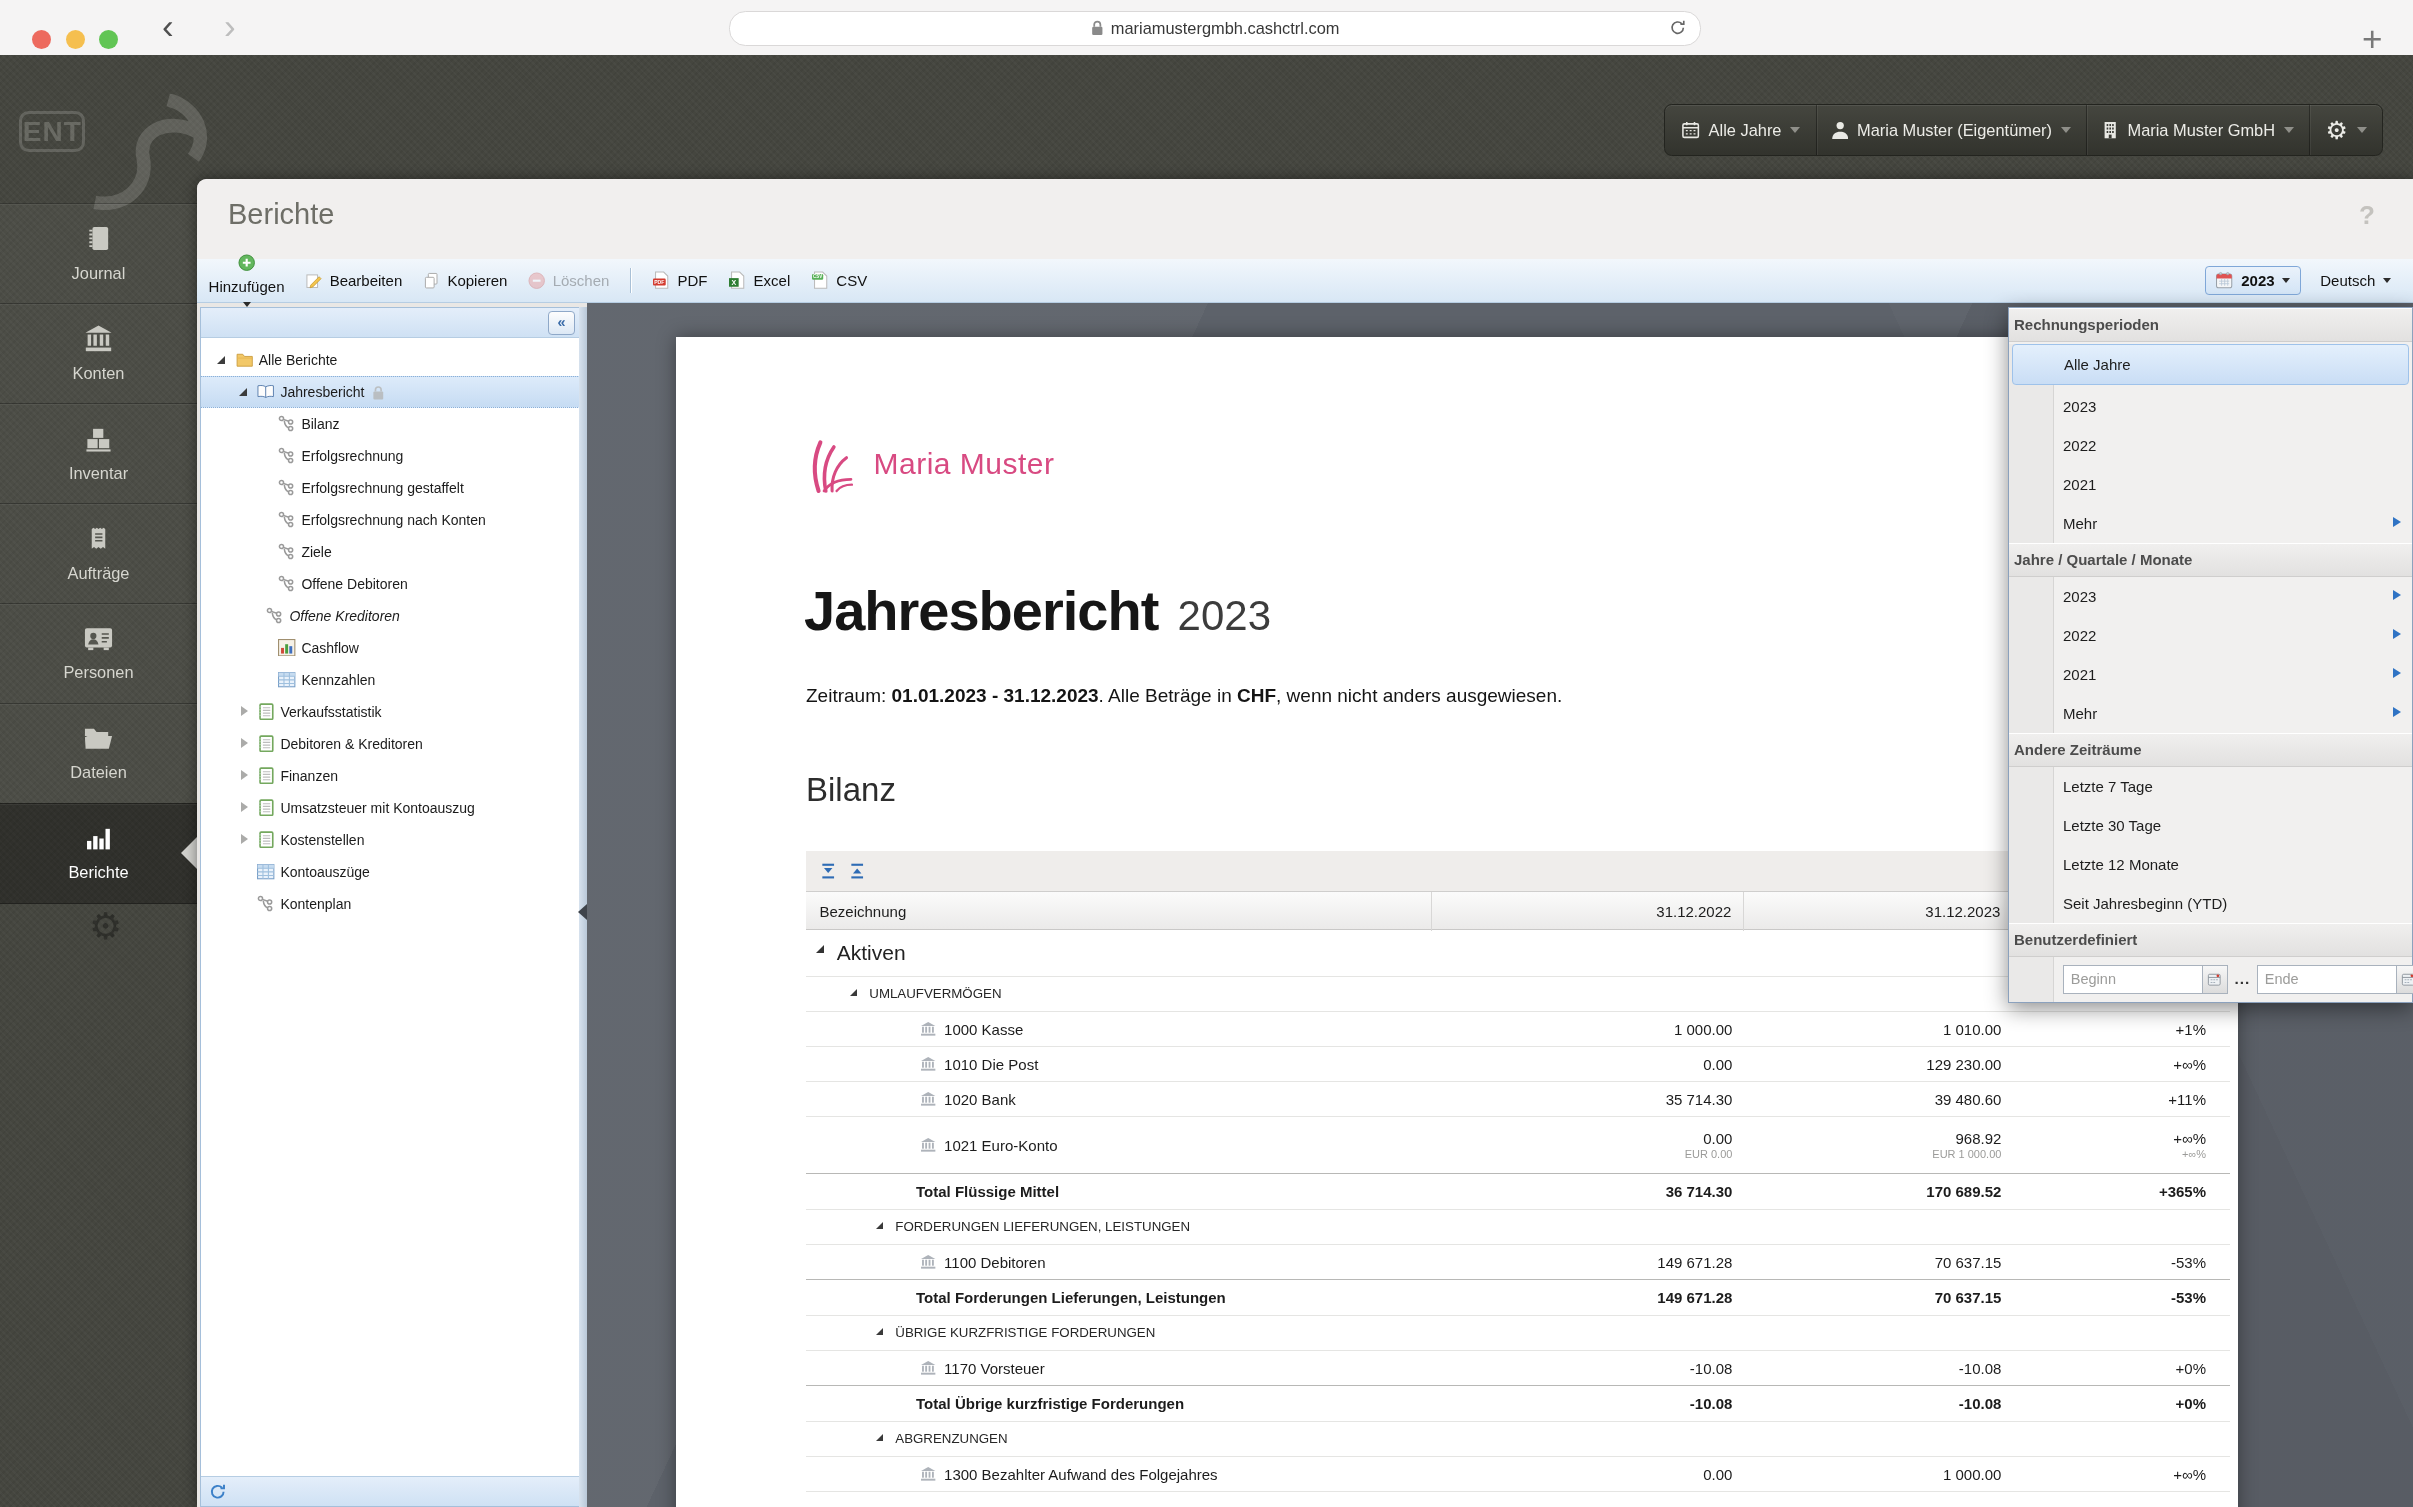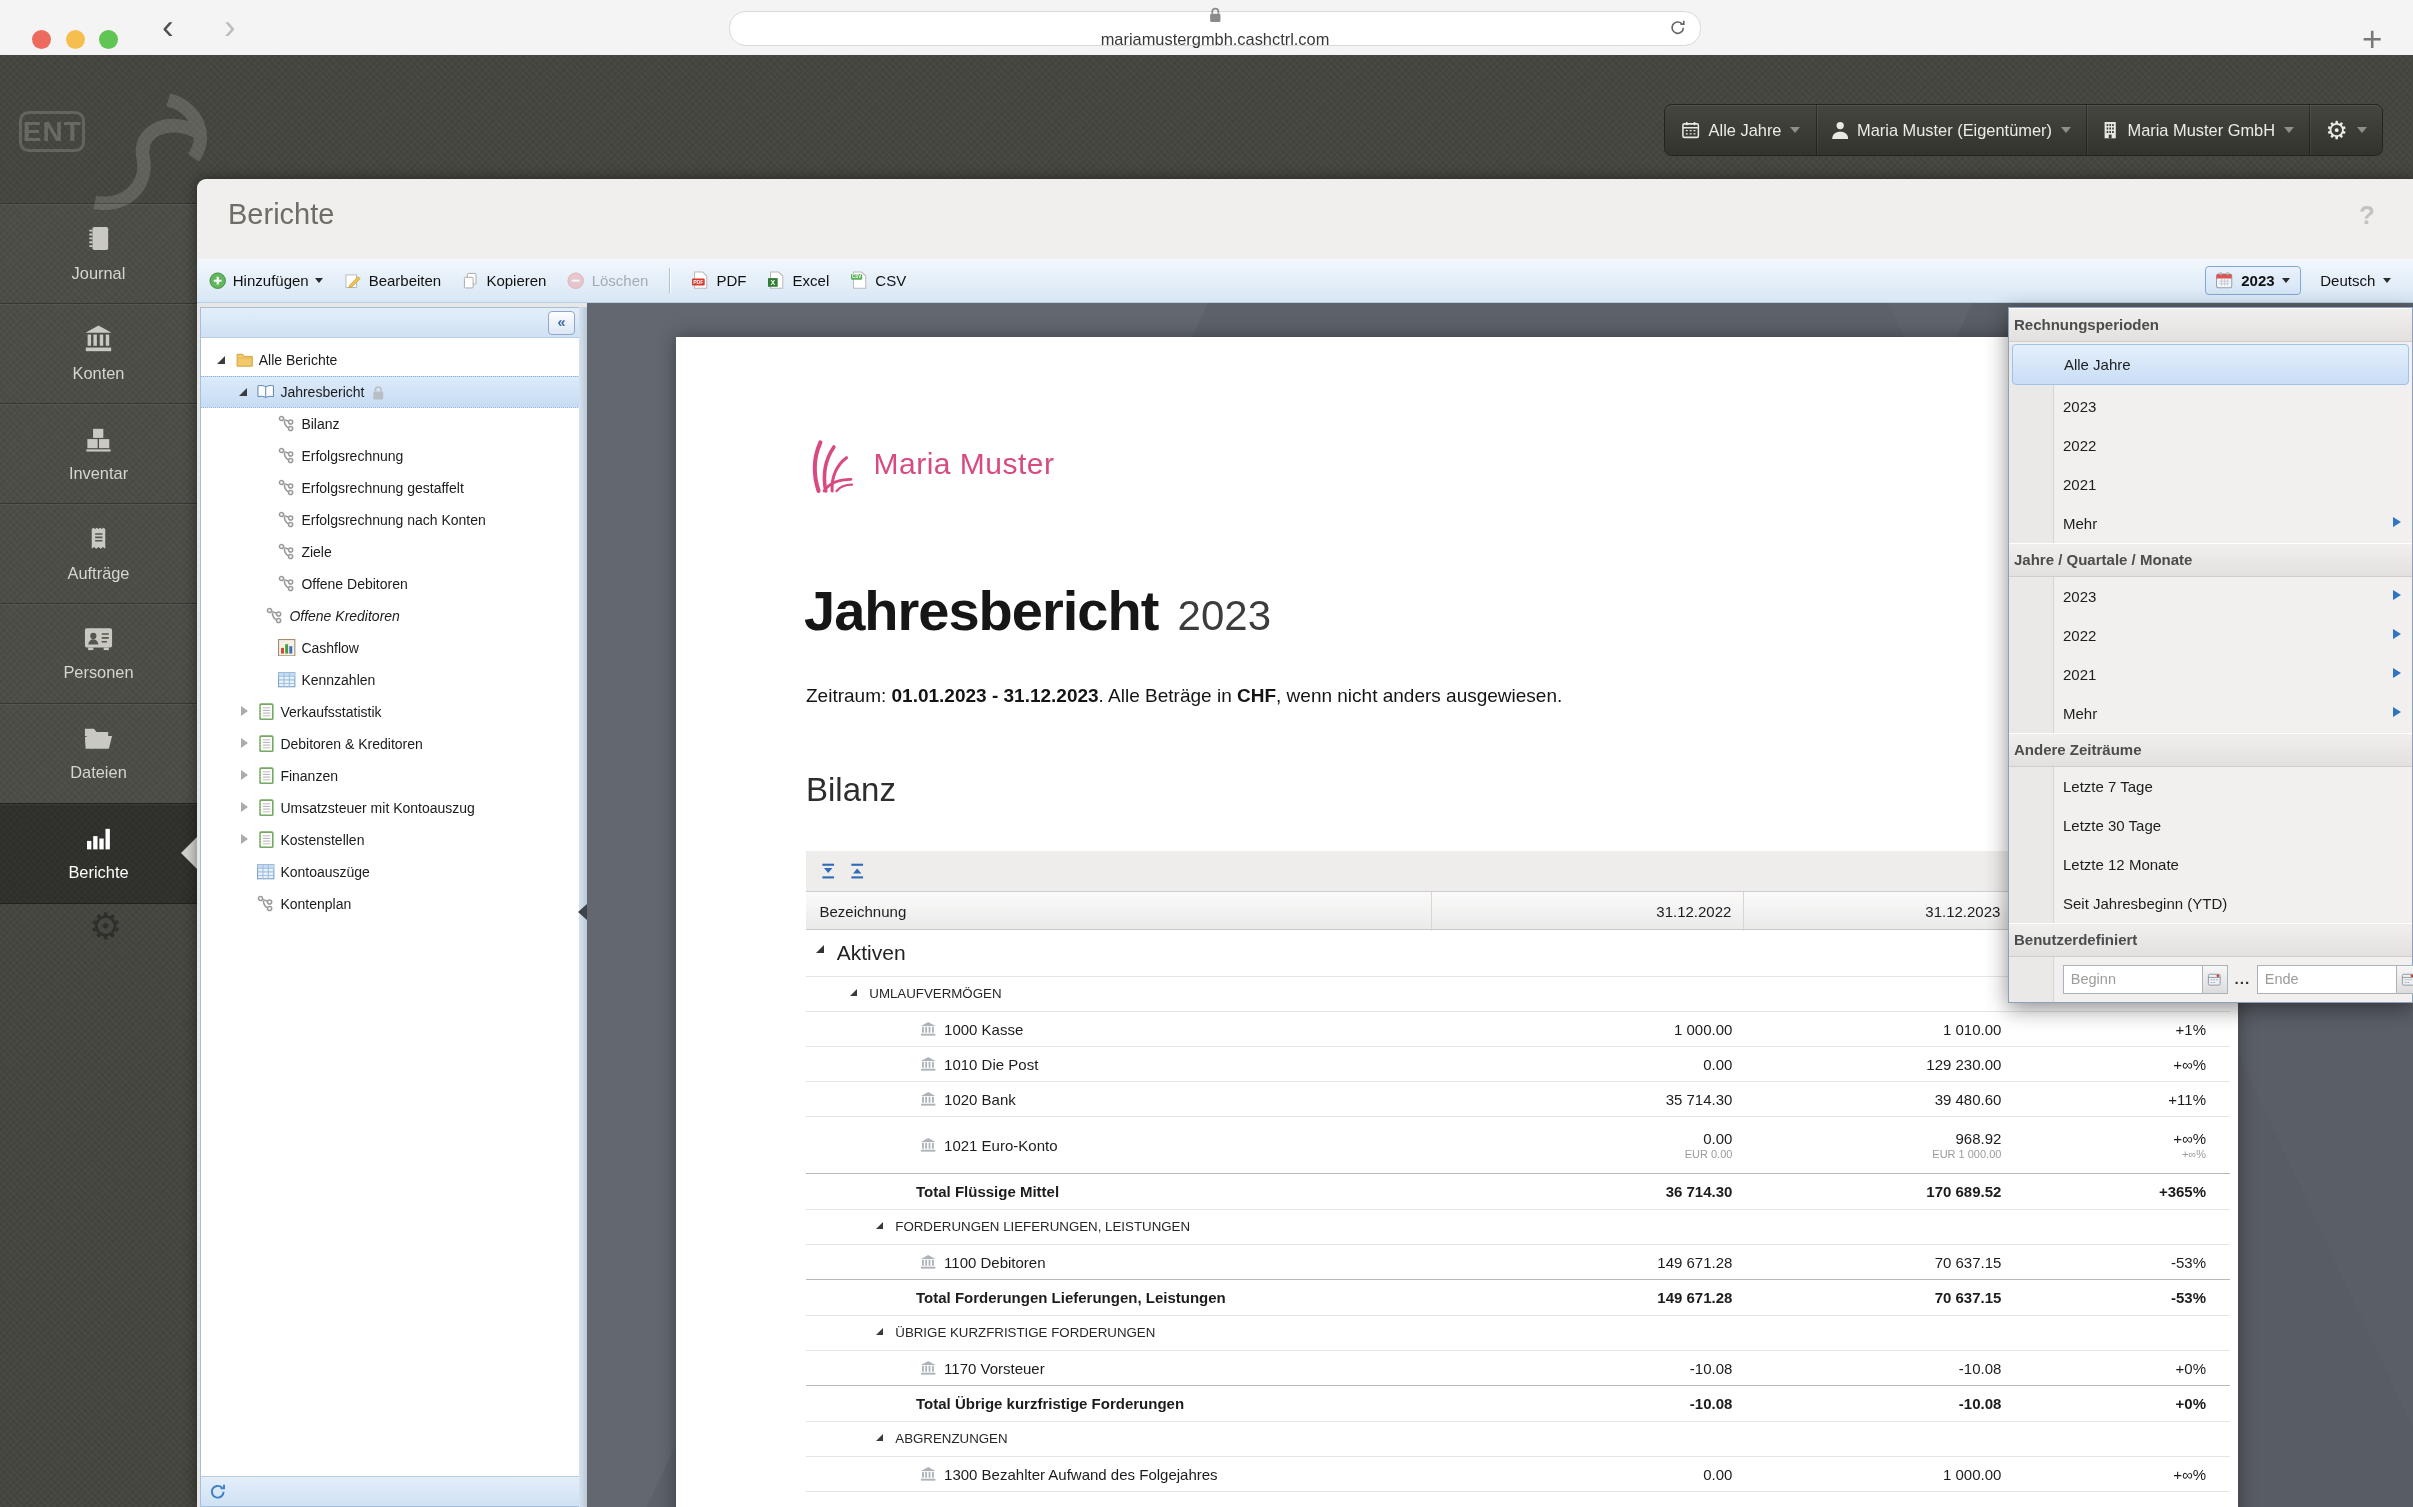--- a/index.html
+++ b/index.html
@@ -8,21 +8,21 @@
 
   
   .browser{position:absolute;left:0;top:0;width:2414px;height:55px;background:#f5f4f4;border-bottom:1px solid #c6c4c4;}
   .dot{position:absolute;top:30px;width:19.3px;height:19.3px;border-radius:50%;}
   .dot.r{left:32px;background:#ed6a5e;}
   .dot.y{left:66px;background:#f5bf4f;}
   .dot.g{left:99px;background:#61c554;}
   .nav{position:absolute;top:5.8px;font-size:35px;font-weight:300;}
   .nav.back{left:162px;color:#4f4f4f;}
   .nav.fwd{left:224px;color:#bdbdbd;}
-  .urlpill{position:absolute;left:729px;top:10.6px;width:970px;height:33px;border:1px solid #dad8d8;border-radius:16.4px;background:#fff;display:flex;align-items:center;justify-content:center;gap:7.7px;flex-direction:column;}
+  .urlpill{position:absolute;left:729px;top:10.6px;width:970px;height:33px;border:1px solid #dad8d8;border-radius:16.4px;background:#fff;display:flex;align-items:center;justify-content:center;gap:7.7px;}
   .urltext{font-size:16.4px;color:#383838;}
   .reload{position:absolute;right:13.5px;top:7.7px;width:17.4px;height:17.4px;}
   .newtab{position:absolute;left:2362px;top:19.3px;font-size:35px;font-weight:300;color:#787878;}
 
   
   .app{position:absolute;left:0;top:55px;width:2414px;height:1452px;background:#45463f;
        background-image:repeating-linear-gradient(45deg,rgba(255,255,255,.022) 0 1.9px,transparent 1.9px 4.8px),
                         repeating-linear-gradient(-45deg,rgba(0,0,0,.05) 0 1.9px,transparent 1.9px 4.8px);}
   .entbox{position:absolute;left:19.3px;top:56px;width:60px;height:35px;border:3.9px solid rgba(210,210,205,.22);border-radius:9.7px;color:rgba(210,210,205,.25);font-size:28px;font-weight:bold;text-align:center;line-height:35px;letter-spacing:1px;}
   .entswirl{position:absolute;left:85px;top:39px;opacity:.20;}
@@ -47,21 +47,21 @@
   .seg .gearglyph{font-family:"DejaVu Sans",sans-serif;font-size:25px;color:#ecece7;line-height:1;}
 
   
   .panel{position:absolute;left:197px;top:124px;right:0;bottom:0;background:#e9e7e5;border-top-left-radius:9.7px;box-shadow:0 0 13.5px rgba(0,0,0,.45);}
   .panel-header{position:absolute;left:0;top:0;right:0;height:80px;background:#f1efee;border-top-left-radius:9.7px;}
   .panel-title{position:absolute;left:31px;top:19.3px;font-size:29px;color:#6e6e67;}
   .panel-help{position:absolute;right:39px;top:21px;font-size:26px;font-weight:bold;color:#c4c2be;cursor:pointer;}
 
   .ptoolbar{position:absolute;left:0;top:80px;right:0;height:43px;background:linear-gradient(#f2f7fc,#d8e7f5);border-bottom:1px solid #b6cde3;display:flex;align-items:center;}
   .tbtn{display:flex;align-items:center;gap:6.8px;margin-left:21px;font-size:15px;color:#111;cursor:pointer;white-space:nowrap;}
-  .tbtn.first{margin-left:11.6px;}
+  .tbtn.first{margin-left:11.6px;flex-direction:column;}
   .tbtn.disabled{color:#9aa0a6;opacity:.85;cursor:default;}
   .tbtn.disabled svg{opacity:.5;}
   .tsep{width:1px;height:25px;background:#a9c0d6;box-shadow:1px 0 0 #fff;margin-left:21px;}
   .tb-right{position:absolute;right:23px;top:0;height:43px;display:flex;align-items:center;gap:19.3px;}
   .yearbtn{display:flex;align-items:center;gap:7.7px;padding:3.9px 9.7px;border:1px solid #7fa7d8;border-radius:3.9px;background:linear-gradient(#eaf2fb,#d3e4f6);font-size:15px;font-weight:bold;color:#111;cursor:pointer;}
   .langbtn{display:flex;align-items:center;gap:7.7px;font-size:15px;color:#111;cursor:pointer;}
   .caret-d{width:0;height:0;border-left:4.8px solid transparent;border-right:4.8px solid transparent;border-top:5.8px solid #2b2b2b;}
 
   
   .treepanel{position:absolute;left:2.9px;top:128px;width:379px;bottom:0;background:#fff;border:1px solid #a5bfda;}

